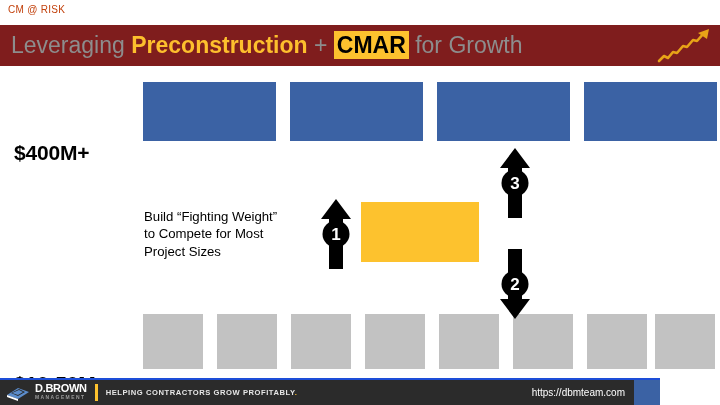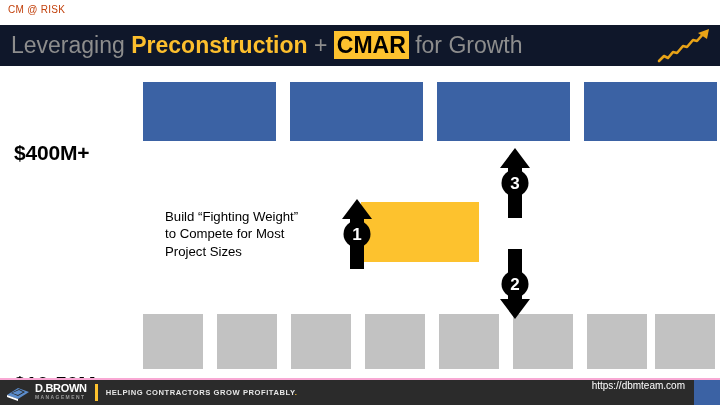--- a/index.html
+++ b/index.html
@@ -29,21 +29,21 @@
     white-space: nowrap;
   }
 
   
   .titlebar {
     position: absolute;
     left: 0;
     top: 25px;
     width: 720px;
     height: 41px;
-    background: #0f172a;
+    background: #7f1d1d;
     display: flex;
     align-items: center;
     box-sizing: border-box;
     padding-left: 11px;
   }
   .title-text {
     font-size: 23px;
     white-space: nowrap;
     line-height: 1;
   }
@@ -108,21 +108,21 @@
     display: flex;
     align-items: center;
   }
   .callout-text {
     font-size: 13.2px;
     line-height: 1.30;
     color: #000000;
     white-space: pre-line;
   }
   #callout-1 { left: 144px; top: 197px; }
-  #callout-1 .callout-text { text-align: left; width: 170px; margin-left: 21px; }
+  #callout-1 .callout-text { text-align: left; width: 170px; }
   #callout-3 { left: 499px; top: 146px; }
   #callout-3 .callout-text { width: 170px; margin-left: 8px; }
   #callout-2 { left: 499px; top: 247px; }
   #callout-2 .callout-text { width: 178px; margin-left: 8px; }
 
   
   .marker {
     position: relative;
     width: 32px;
     height: 74px;
@@ -146,24 +146,24 @@
     justify-content: center;
     line-height: 1;
   }
   #marker-1 { margin-left: 6px; }
 
   
   .footer {
     position: absolute;
     left: 0;
     bottom: 0;
-    width: 720px;
+    width: 660px;
     height: 27px;
     background: #2B2B2B;
-    border-top: 2px solid #f9a8d4;
+    border-top: 2px solid #1d4ed8;
     display: flex;
     align-items: center;
     box-sizing: border-box;
   }
   .logo-wrap {
     display: flex;
     align-items: center;
     padding-left: 6px;
   }
   .logo-mark { width: 24px; height: 18px; flex: none; }
@@ -199,21 +199,21 @@
     font-size: 7.6px;
     font-weight: bold;
     letter-spacing: .55px;
     white-space: nowrap;
     text-align: center;
   }
   .tagline .dot { color: #FDC22E; }
   .footer-right {
     margin-left: auto;
     display: flex;
-    align-items: flex-start;
+    align-items: center;
     height: 100%;
   }
   .footer-url {
     color: #ffffff;
     font-size: 10px;
     white-space: nowrap;
     padding-right: 9px;
   }
   .footer-block {
     width: 26px;

